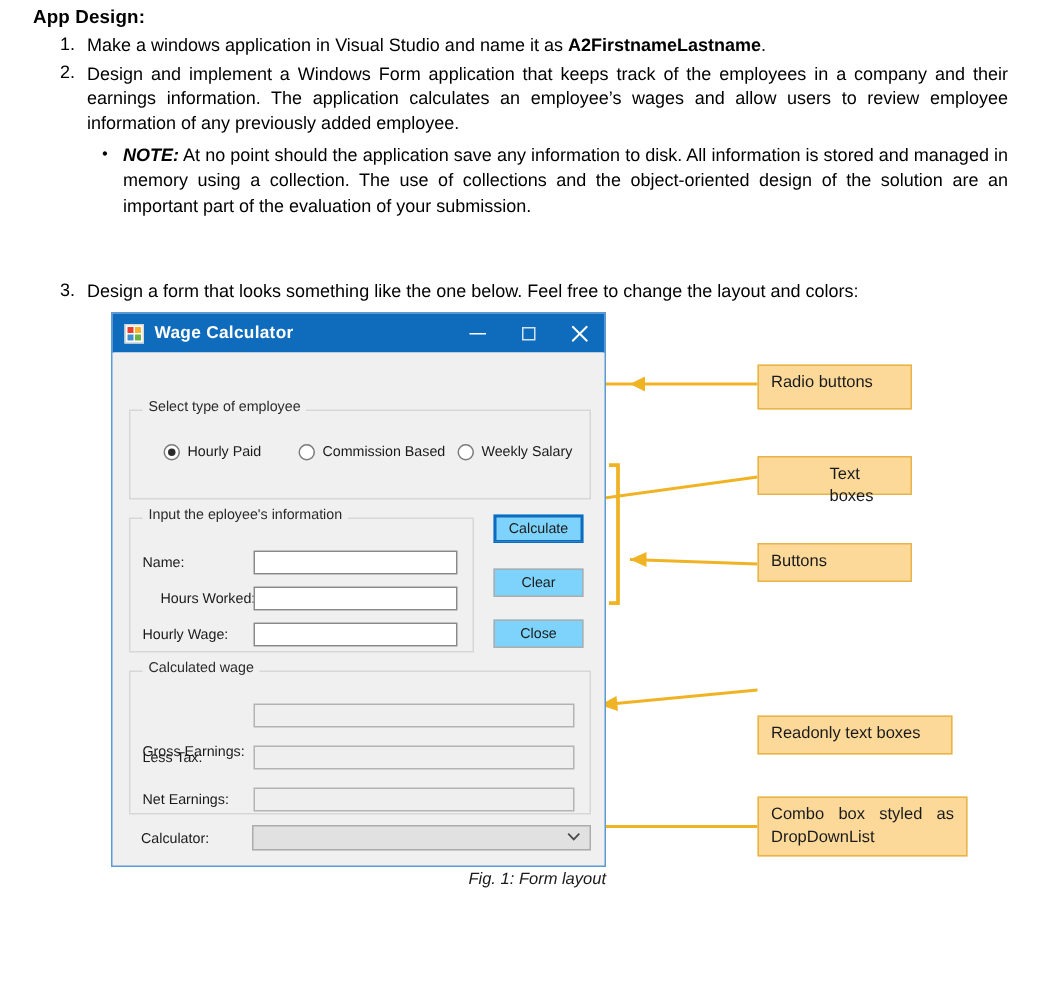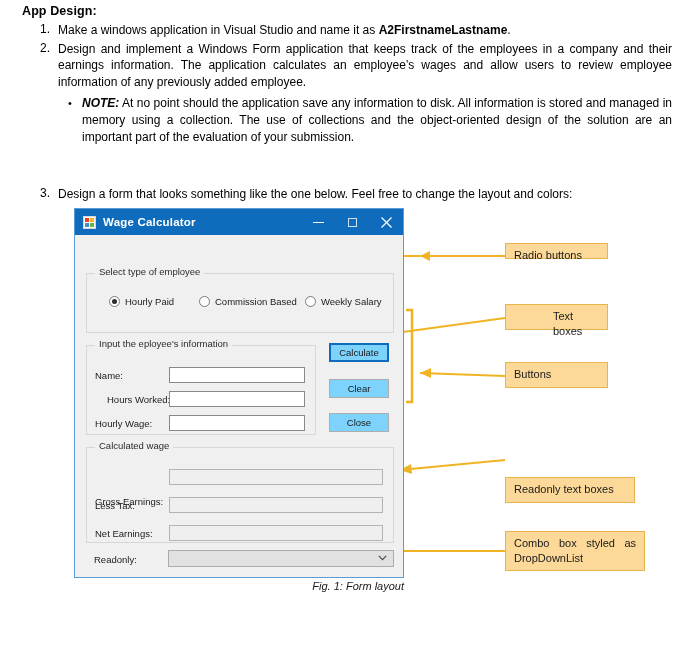--- a/index.html
+++ b/index.html
@@ -240,33 +240,33 @@
         <span class="flabel" style="left:8px;top:24px;margin-top:24px;">Gross Earnings:</span>
         <input class="tbox ro" readonly="" style="left: 82px; top: 21px; width: 214px;" value="">
 
         <span class="flabel" style="left:8px;top:52px;">Less Tax:</span>
         <input class="tbox ro" readonly="" style="left: 82px; top: 49px; width: 214px;" value="">
 
         <span class="flabel" style="left:8px;top:80px;">Net Earnings:</span>
         <input class="tbox ro" readonly="" style="left: 82px; top: 77px; width: 214px;" value="">
       </div>
 
-      <span class="flabel" style="left:18px;top:319px;">Readonly:</span>
+      <span class="flabel" style="left:18px;top:319px;">Calculator:</span>
       <div class="combo" style="left:92px;top:315px;width:226px;">
         <span style="position:absolute;left:6px;font-size:9.5px;"></span>
         <span class="chev">
           <svg width="9" height="6" viewBox="0 0 9 6">
               <polyline points="0.8,0.8 4.5,4.6 8.2,0.8" fill="none" stroke="#4a4a4a" stroke-width="1.2"></polyline>
             </svg>
         </span>
       </div>
 
     </div>
   </div>
 </div>
 
 <div class="caption">Fig. 1: Form layout</div>
 
-<div class="ann" style="left:505px;top:243px;width:103px;height:16px;">Radio buttons</div>
+<div class="ann" style="left:505px;top:243px;width:103px;height:30px;">Radio buttons</div>
 <div class="ann" style="left:505px;top:304px;width:103px;height:26px;padding-left:47px;">Text boxes</div>
 <div class="ann" style="left:505px;top:362px;width:103px;height:26px;">Buttons</div>
 <div class="ann" style="left:505px;top:446px;width:130px;height:26px;margin-top:31px;">Readonly text boxes</div>
 <div class="ann just" style="left:505px;top:531px;width:140px;height:40px;">Combo box styled as DropDownList</div>
 
 </body></html>

